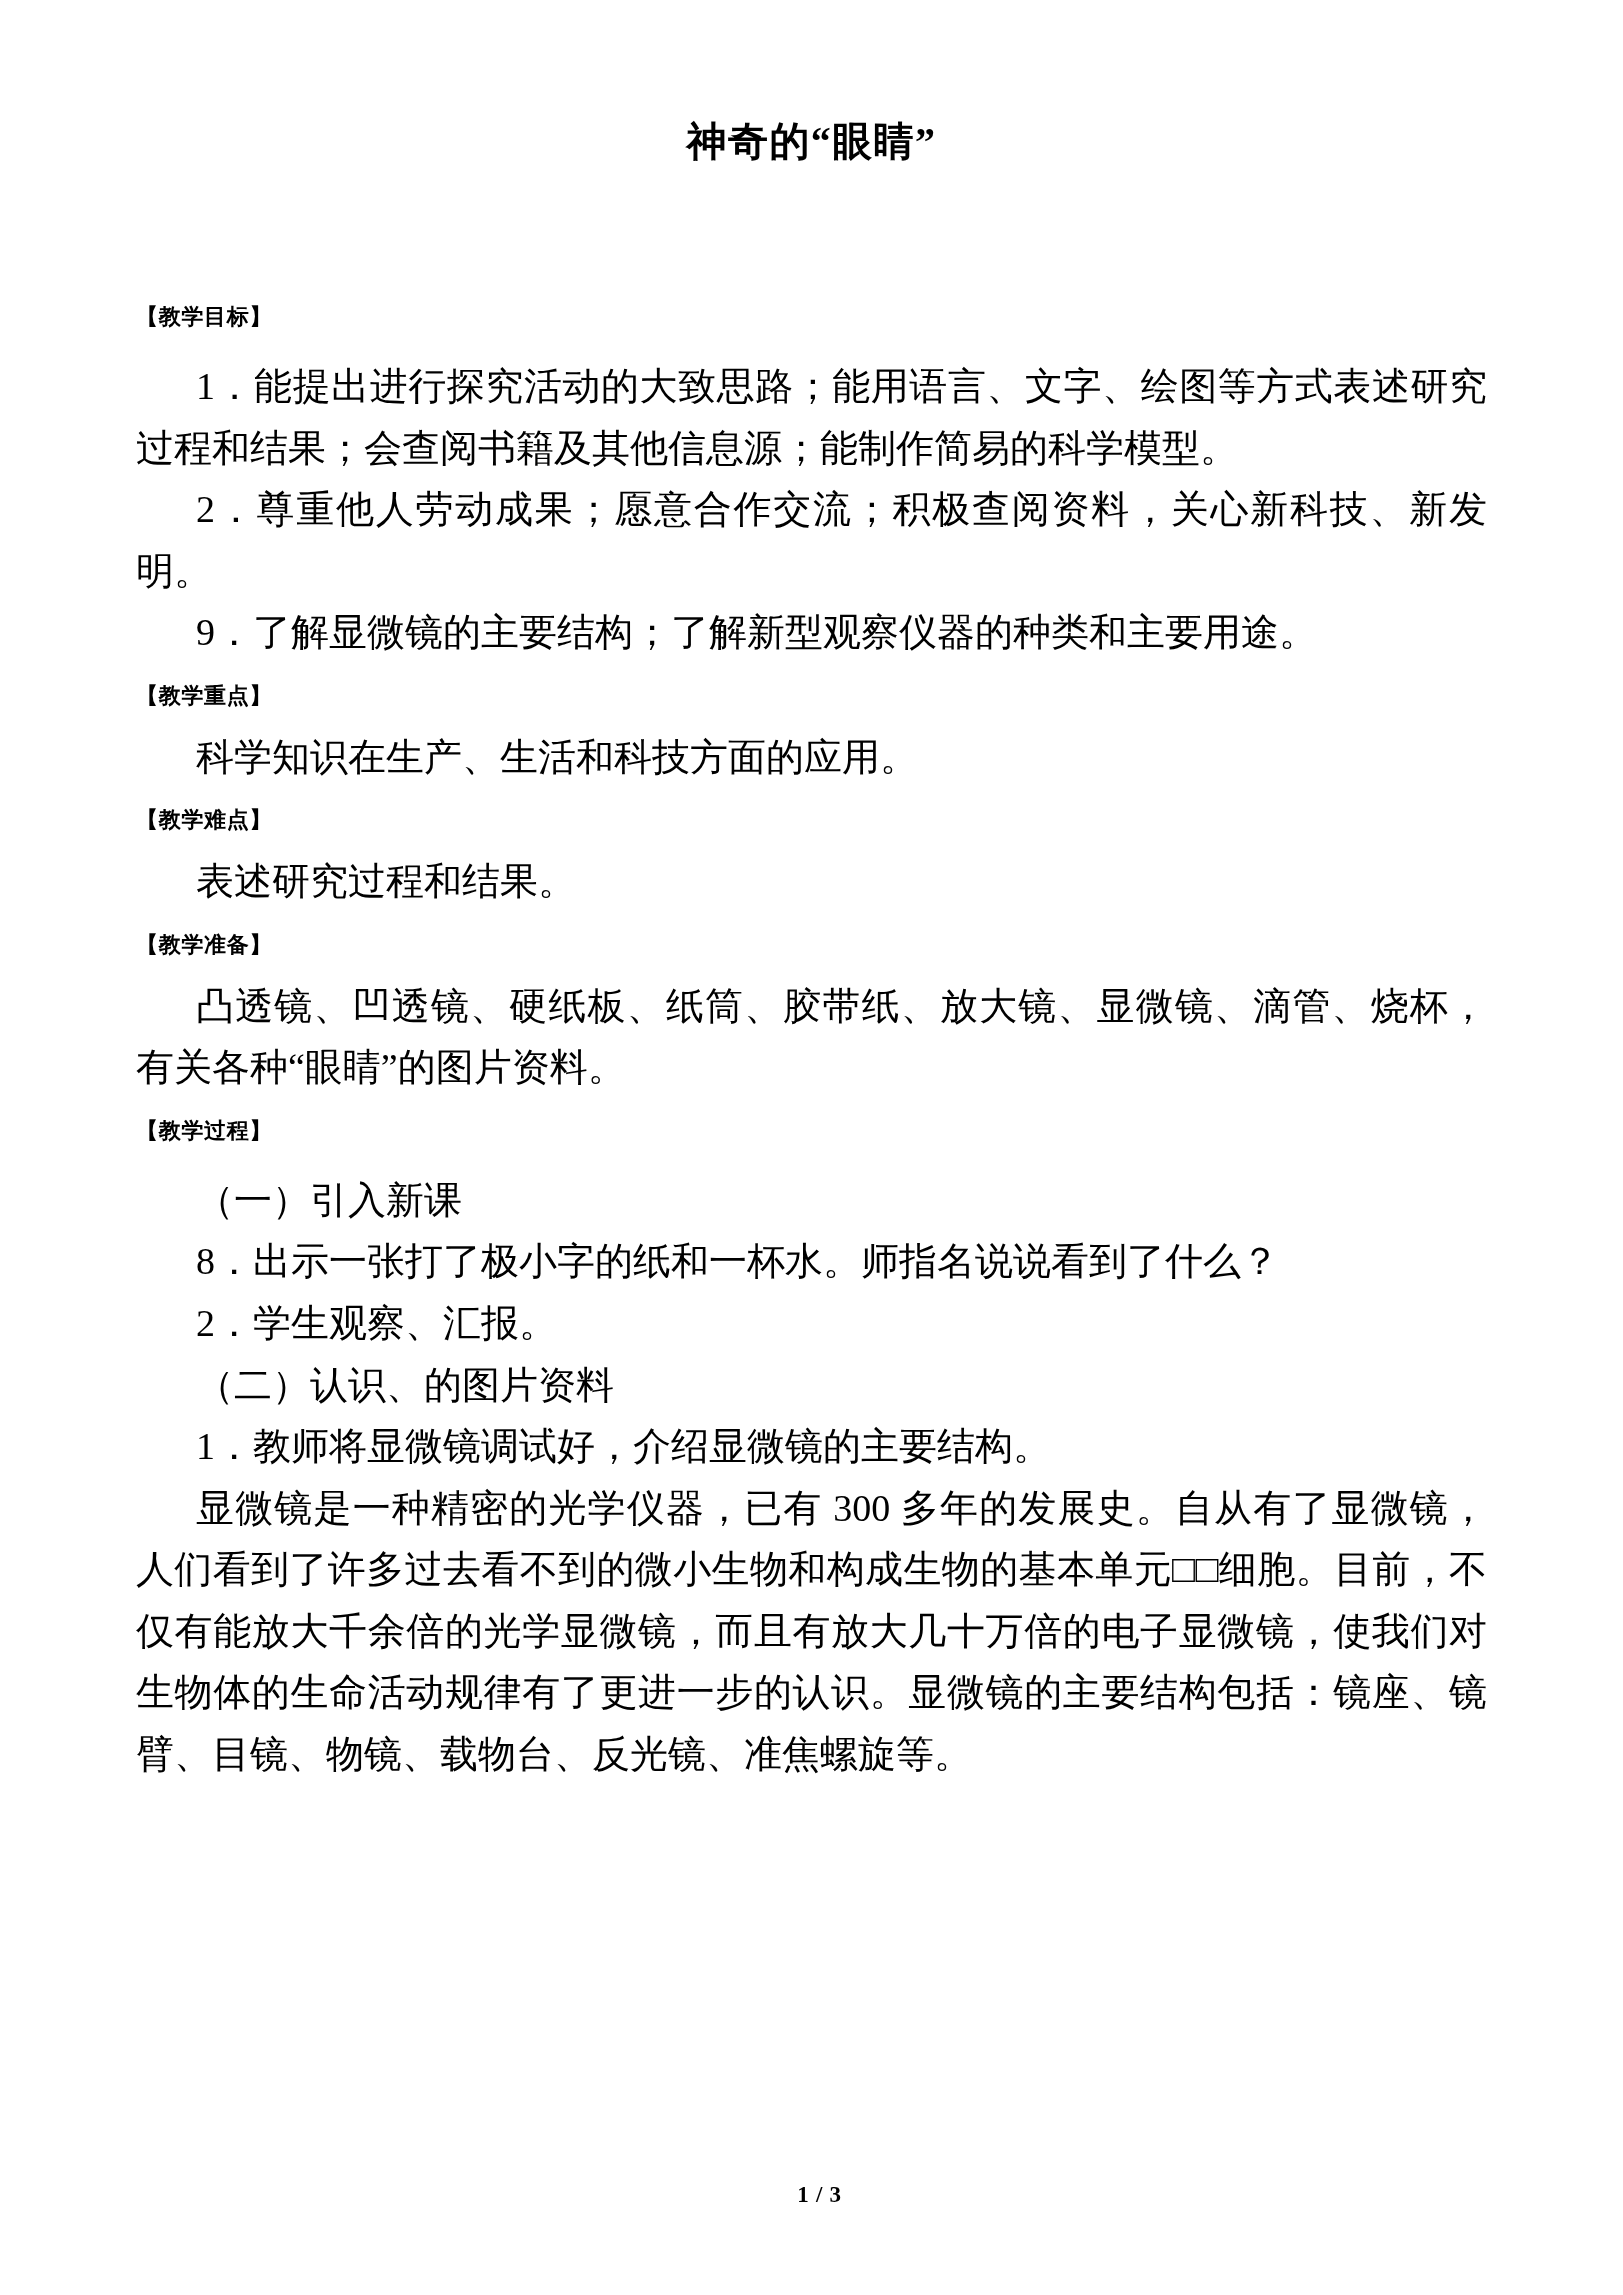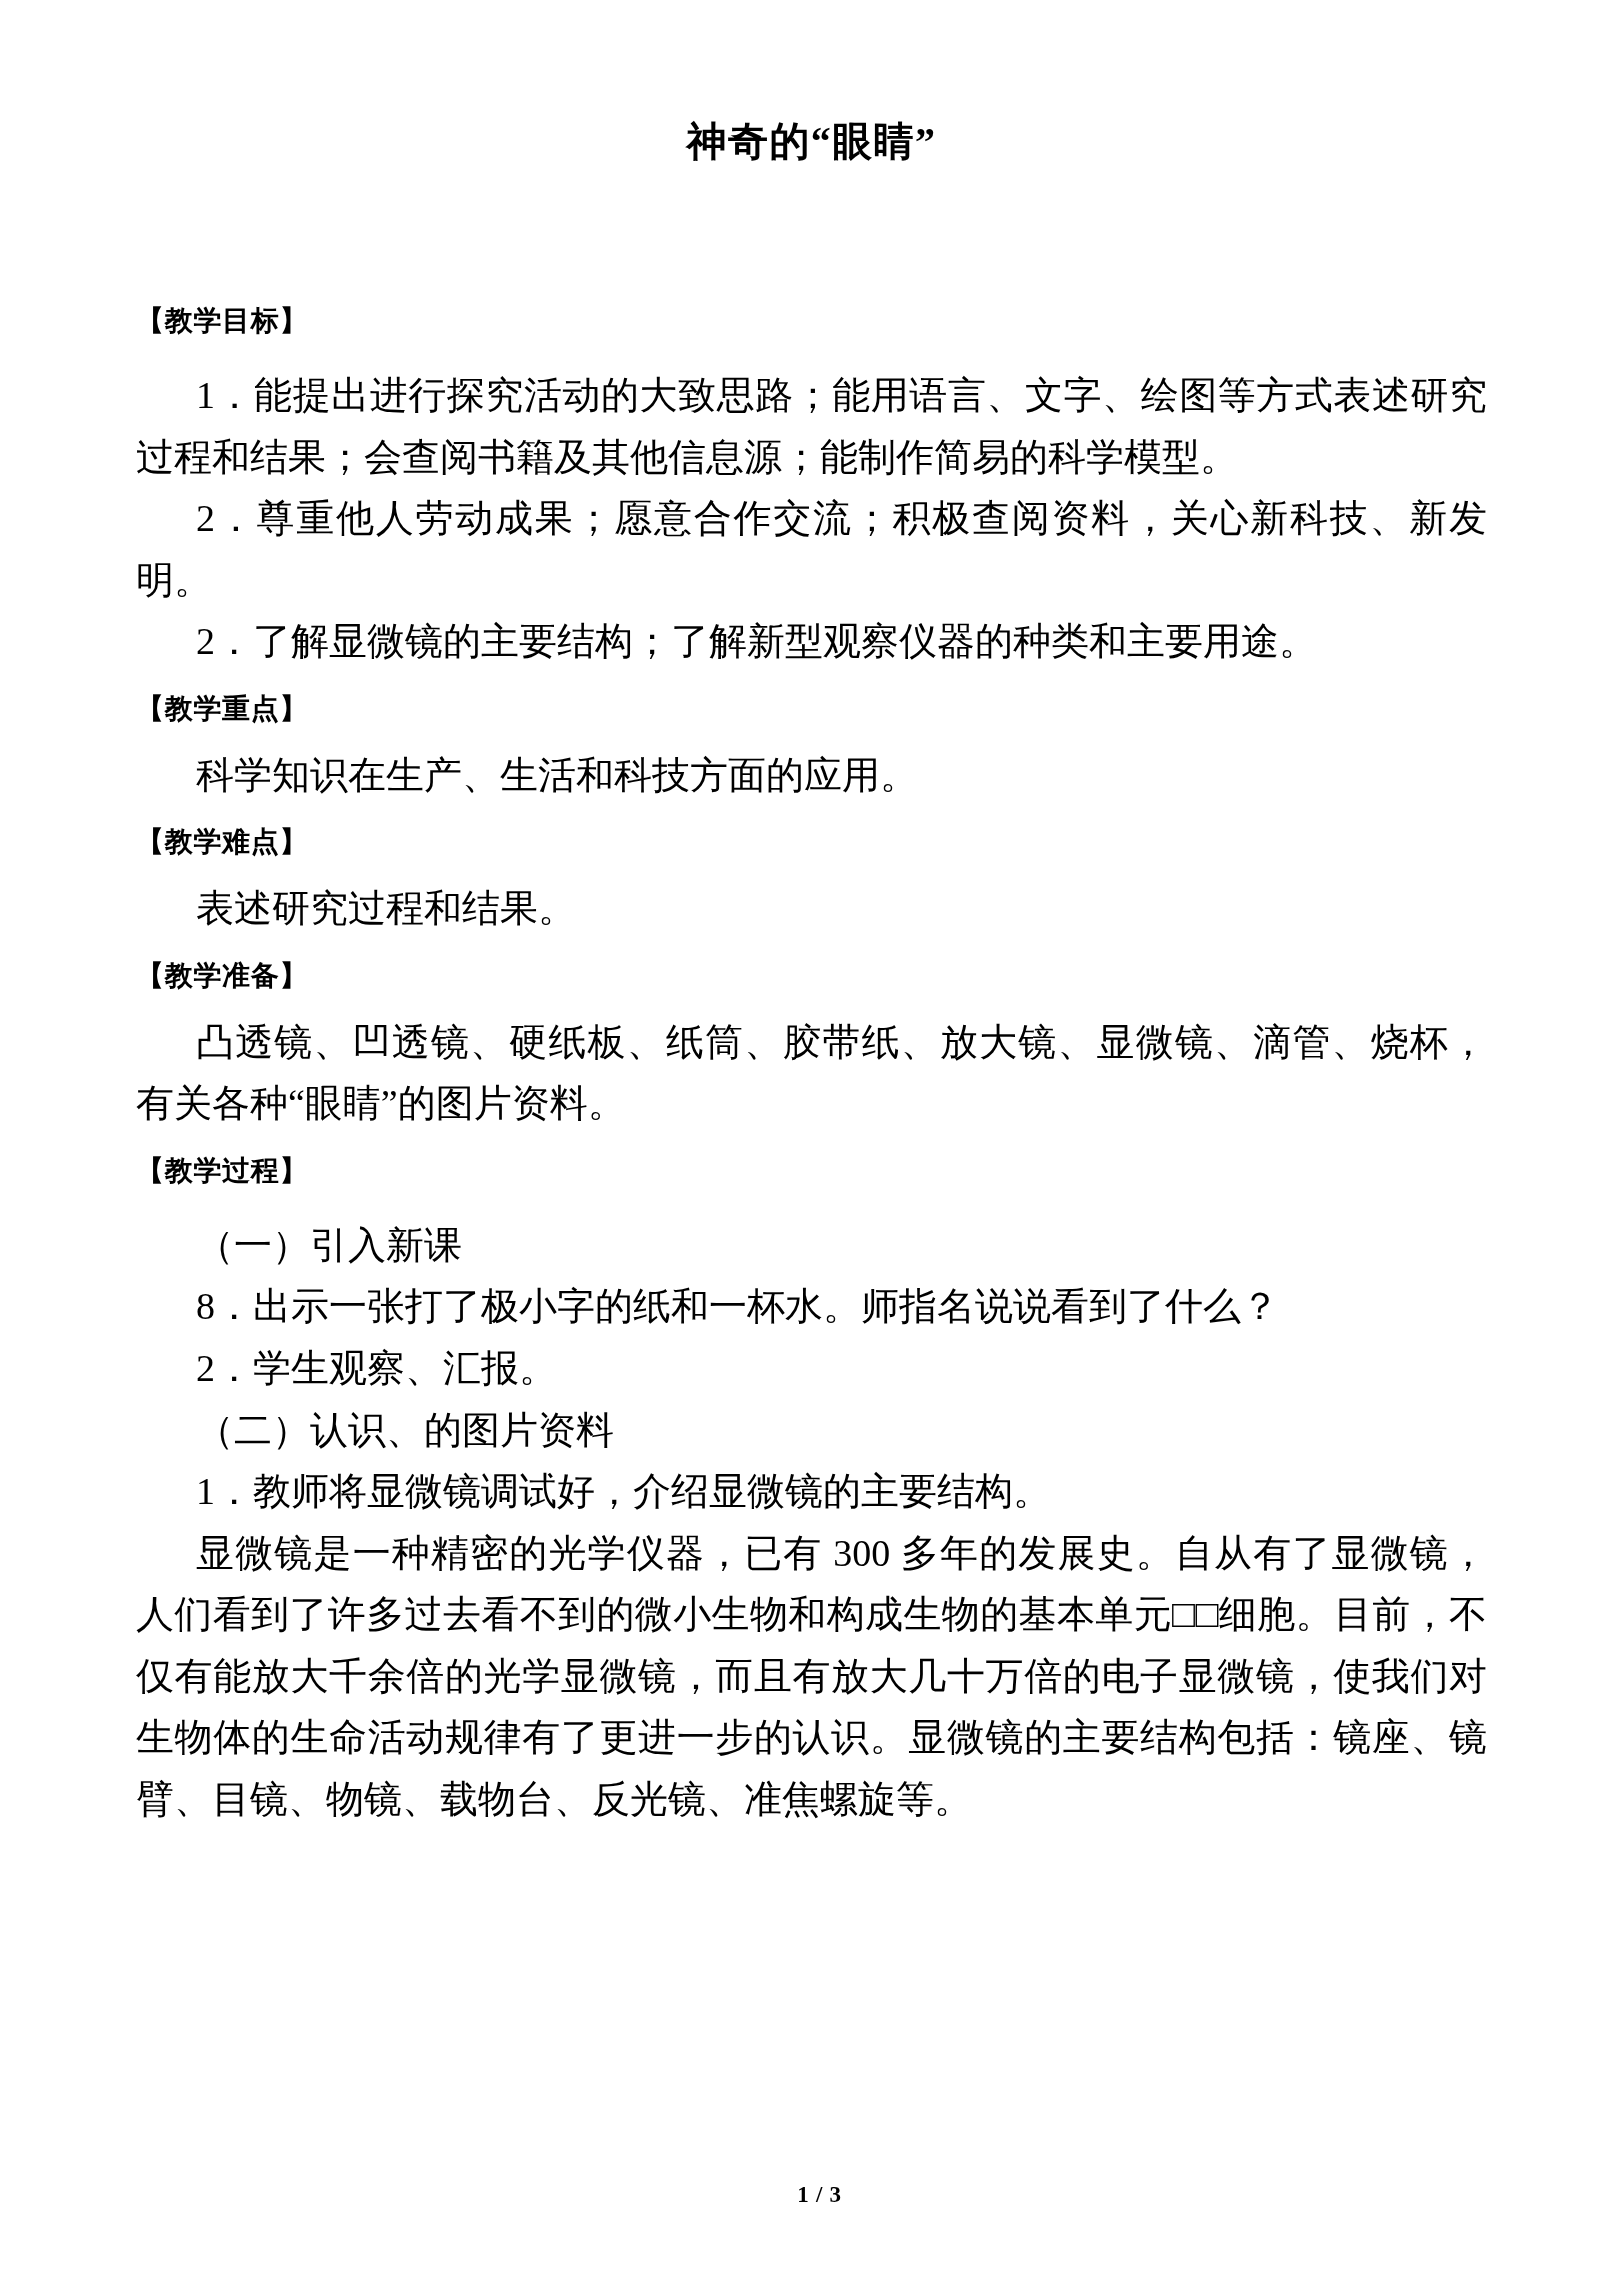--- a/index.html
+++ b/index.html
@@ -27,21 +27,21 @@
     font-size: 40px;
     font-weight: bold;
     letter-spacing: 1.4px;
     margin: 0 0 0 0;
     line-height: 1.4;
   }
   .spacer-after-title {
     height: 130px;
   }
   .section-heading {
-    font-size: 28px;
+    font-size: 22px;
     font-weight: bold;
     margin: 0;
     padding: 0;
     line-height: 1.5;
     letter-spacing: 0.7px;
   }
   .para {
     font-size: 38px;
     line-height: 1.62;
     margin: 0;
@@ -71,21 +71,21 @@
 
 <div class="page">
 
   <h1 class="doc-title">神奇的“眼睛”</h1>
   <div class="spacer-after-title"></div>
 
   <div class="section-heading">【教学目标】</div>
   <div class="block-gap-md"></div>
   <p class="para indent">1．能提出进行探究活动的大致思路；能用语言、文字、绘图等方式表述研究过程和结果；会查阅书籍及其他信息源；能制作简易的科学模型。</p>
   <p class="para indent">2．尊重他人劳动成果；愿意合作交流；积极查阅资料，关心新科技、新发明。</p>
-  <p class="para indent">2．了解显微镜的主要结构；了解新型观察仪器的种类和主要用途。</p>
+  <p class="para indent">9．了解显微镜的主要结构；了解新型观察仪器的种类和主要用途。</p>
   <div class="block-gap-sm"></div>
 
   <div class="section-heading">【教学重点】</div>
   <div class="block-gap-sm"></div>
   <p class="para indent">科学知识在生产、生活和科技方面的应用。</p>
   <div class="block-gap-sm"></div>
 
   <div class="section-heading">【教学难点】</div>
   <div class="block-gap-sm"></div>
   <p class="para indent">表述研究过程和结果。</p>

